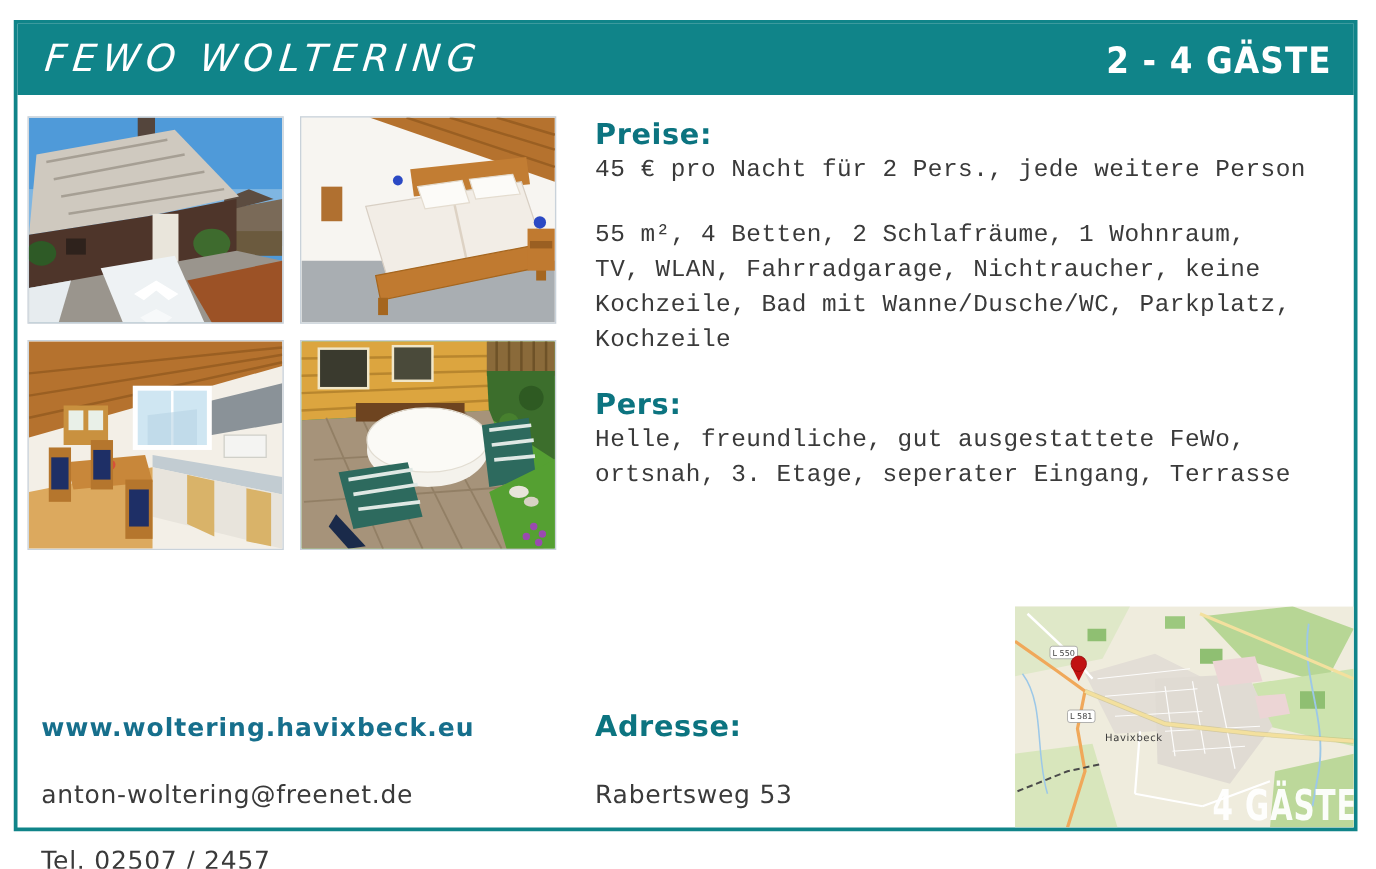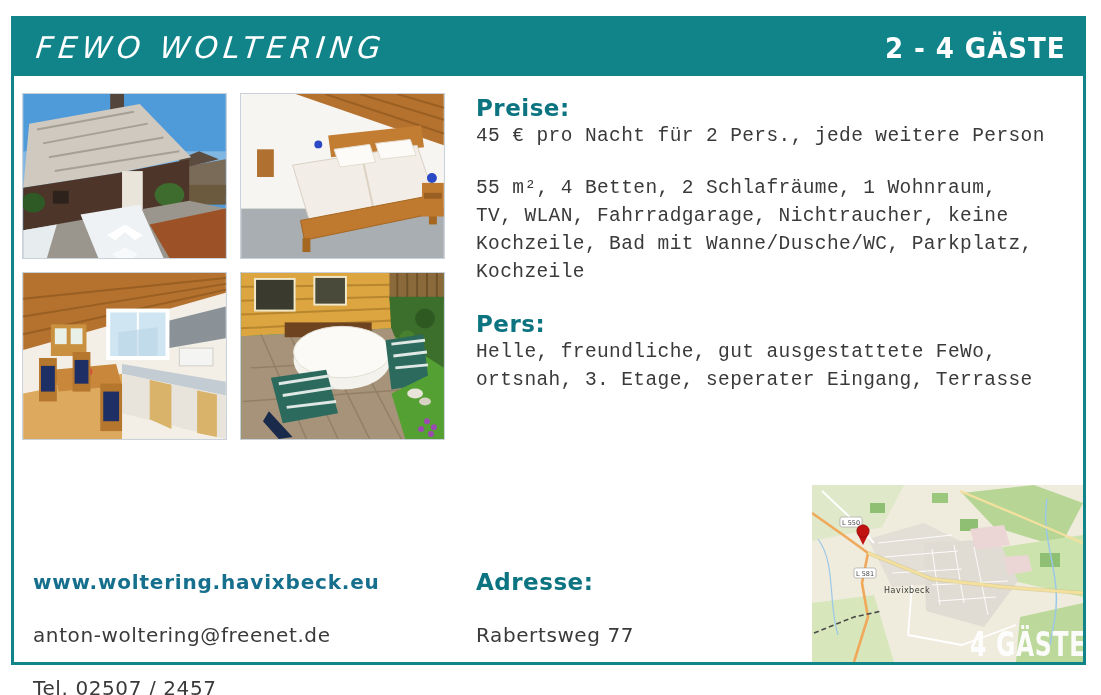--- a/index.html
+++ b/index.html
@@ -213,21 +213,21 @@
   </div>
 
   <div class="contact">
     <a class="website" href="#">www.woltering.havixbeck.eu</a>
     <div class="contact-line">anton-woltering@freenet.de</div>
     <div class="contact-line">Tel. 02507 / 2457</div>
   </div>
 
   <div class="address">
     <div class="section-heading"><span>Adresse</span><span class="colon">:</span></div>
-    <div class="contact-line">Rabertsweg 77</div>
+    <div class="contact-line">Rabertsweg 53</div>
   </div>
 
   <div class="map">
     <svg viewBox="0 0 271 177">
       <rect width="271" height="177" fill="#efecdd"></rect>
       <polygon points="0,0 92,0 70,42 0,56" fill="#dfe8c8"></polygon>
       <polygon points="150,8 222,0 271,18 248,62 182,42" fill="#b7d695"></polygon>
       <polygon points="190,62 271,50 271,112 202,96" fill="#cde3ae"></polygon>
       <polygon points="0,118 62,110 82,177 0,177" fill="#d8e6bc"></polygon>
       <polygon points="208,132 271,118 271,177 204,177" fill="#bcd89a"></polygon>

